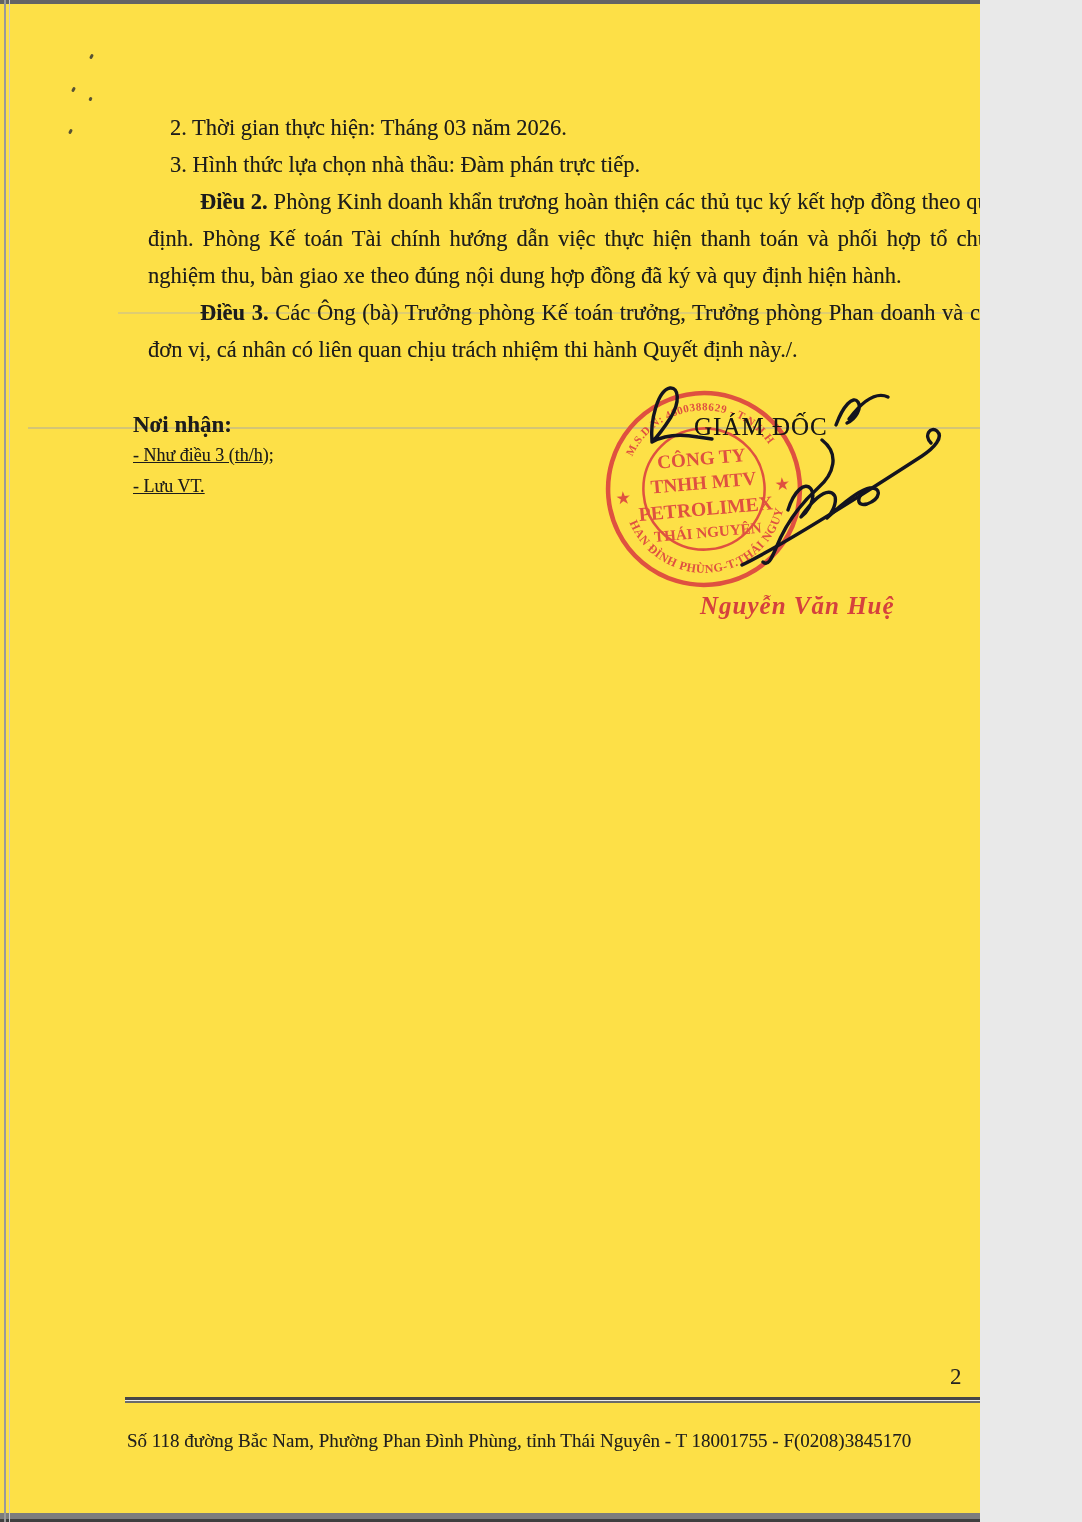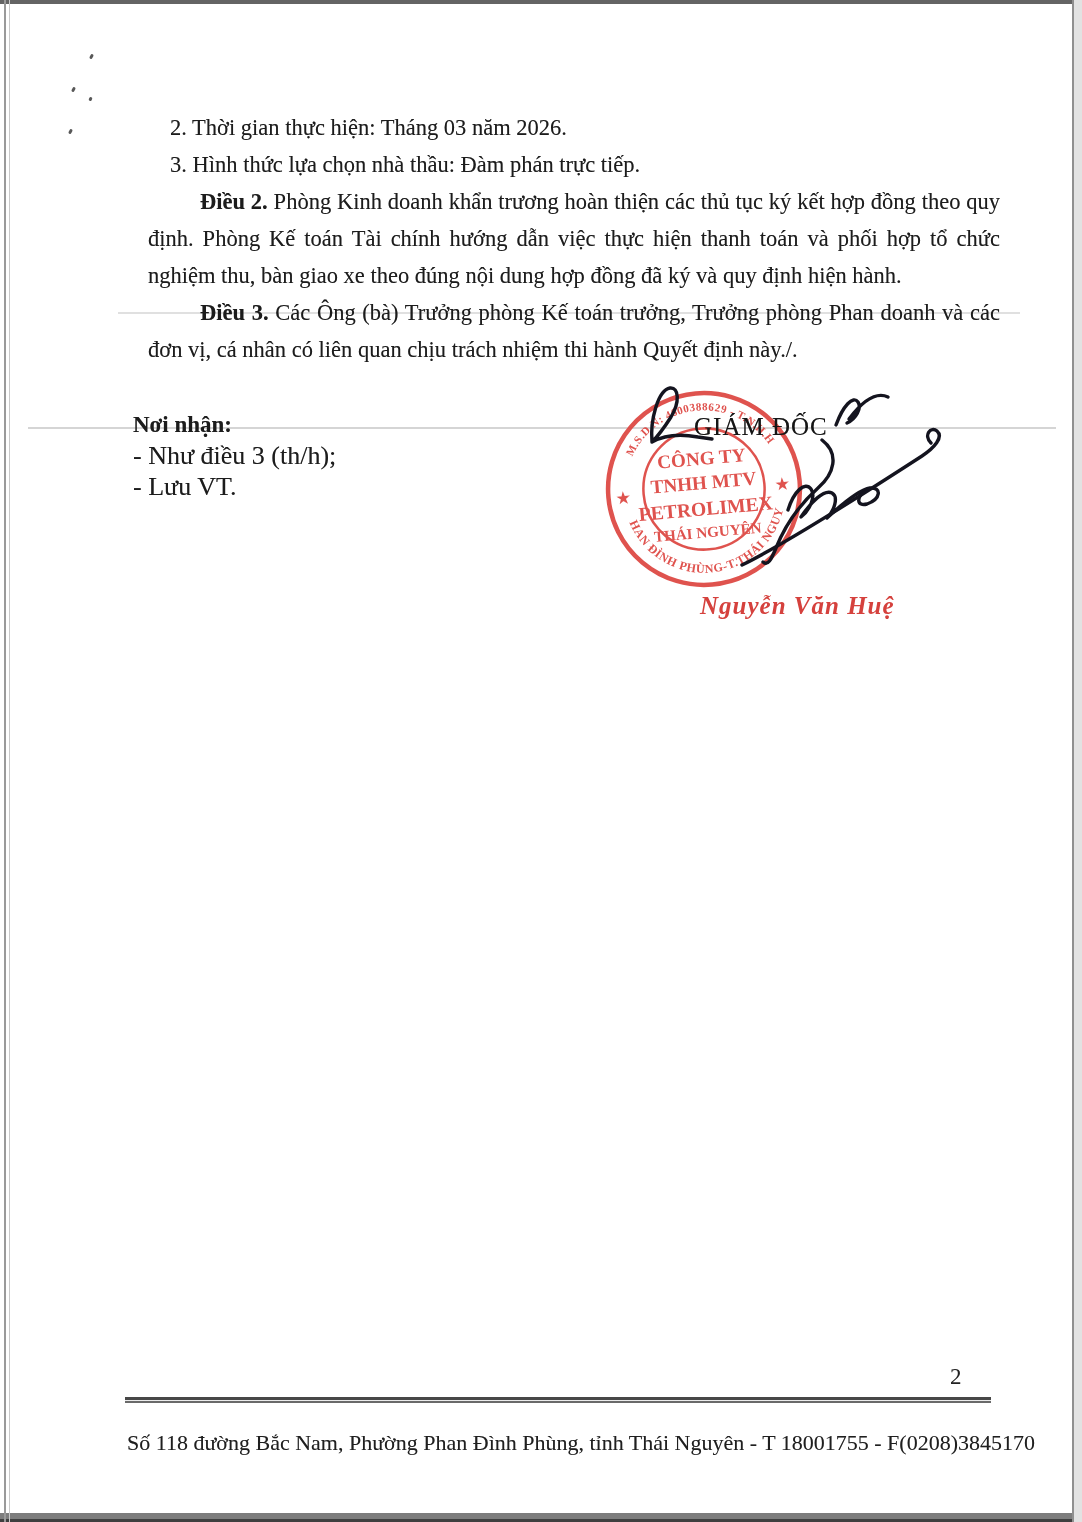--- a/index.html
+++ b/index.html
@@ -1,17 +1,17 @@
 <!DOCTYPE html>
 <html><head>
 <meta charset="utf-8">
 <style>
   html,body{margin:0;padding:0;background:#e9e9e9;}
   .scan{
-    position:relative;width:1082px;height:1522px;background:#ffffff;
+    position:relative;width:980px;height:1522px;background:#fde047;
     overflow:hidden;font-family:"Liberation Serif", serif;color:#1d1d1d;
   }
   
   .edge-top{position:absolute;left:0;top:0;width:1082px;height:4px;background:#646464;}
   .edge-bottom{position:absolute;left:0;top:1513px;width:1082px;height:9px;background:#7d7d7d;border-bottom:3px solid #3f3f3f;box-sizing:border-box;}
   .edge-left-a{position:absolute;left:4px;top:0;width:2px;height:1522px;background:#9a9a9a;}
   .edge-left-b{position:absolute;left:9px;top:0;width:1px;height:1522px;background:#c9c9c9;}
   .edge-right-a{position:absolute;left:1072px;top:0;width:2px;height:1522px;background:#8f8f8f;}
   .edge-right-b{position:absolute;left:1074px;top:0;width:8px;height:1522px;background:#e2e2e2;}
   .scanline{position:absolute;height:2px;}
@@ -29,42 +29,42 @@
     font-size:22.5px;line-height:37px;color:#1c1c1c;
     text-shadow:0 0 .5px rgba(0,0,0,.35);
   }
   .doc p{margin:0;}
   .doc p.item{text-indent:22px;}
   .doc p.para{text-indent:52px;text-align:justify;}
   .doc b{font-weight:bold;margin-top:48px;}
 
   .recipients{position:absolute;left:133px;top:410px;color:#1c1c1c;text-shadow:0 0 .5px rgba(0,0,0,.35);}
   .recipients .head{font-weight:bold;font-size:23px;line-height:30px;}
-  .recipients .r-item{font-size:26px;line-height:31px;}
+  .recipients .r-item{font-size:18px;line-height:31px;text-decoration:underline;}
 
   .giamdoc{
     position:absolute;left:694px;top:413px;z-index:5;
     font-weight:normal;font-size:25px;letter-spacing:1px;color:#151515;
     text-shadow:0 0 .5px rgba(0,0,0,.4);
   }
 
   .stamp{position:absolute;left:601px;top:386px;width:206px;height:206px;z-index:2;opacity:.92;transform:rotate(-5deg);}
   .signature-svg{position:absolute;left:600px;top:378px;width:360px;height:200px;z-index:6;}
   .signer{
     position:absolute;left:700px;top:592px;z-index:3;
     font-style:italic;font-weight:bold;font-size:25px;letter-spacing:1px;color:#d5413d;
   }
 
   .page-number{position:absolute;left:950px;top:1364px;font-size:23px;color:#222;}
   .footer-rule{
     position:absolute;left:125px;top:1397px;width:866px;height:6px;
     background:linear-gradient(to bottom,#474747 0 55%,#ececec 55% 72%,#6a6a6a 72% 100%);
   }
   .footer-company{position:absolute;left:127px;top:1405px;font-size:19.5px;letter-spacing:.3px;color:#1f1f1f;text-shadow:0 0 .4px rgba(0,0,0,.3);}
-  .footer-address{position:absolute;left:127px;top:1430px;font-size:22px;color:#1f1f1f;text-shadow:0 0 .4px rgba(0,0,0,.3);}
+  .footer-address{position:absolute;left:127px;top:1430px;font-size:19px;color:#1f1f1f;text-shadow:0 0 .4px rgba(0,0,0,.3);}
 
   .stamp text{font-family:"Liberation Serif", serif;font-weight:bold;}
 </style>
 </head>
 <body>
 
 <div class="scan">
 
   <div class="edge-top"></div>
   <div class="edge-bottom"></div>

